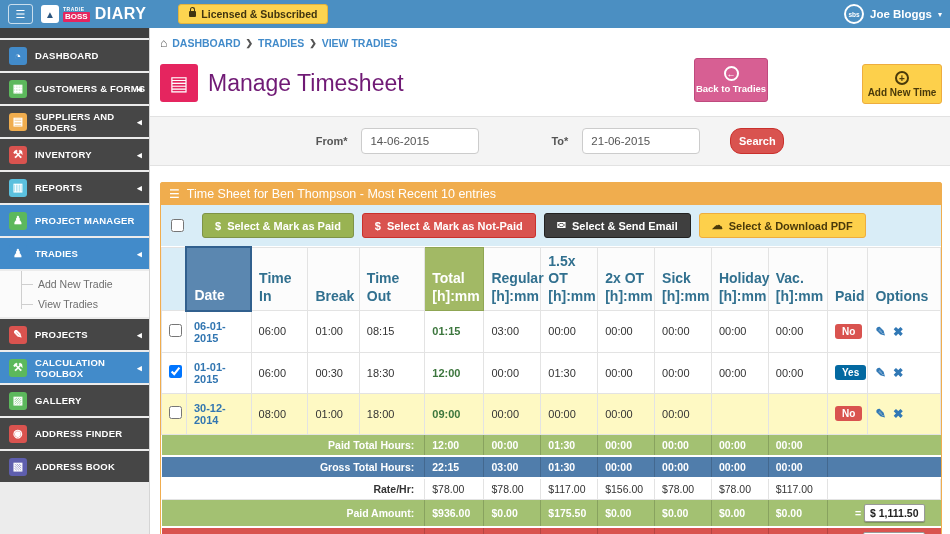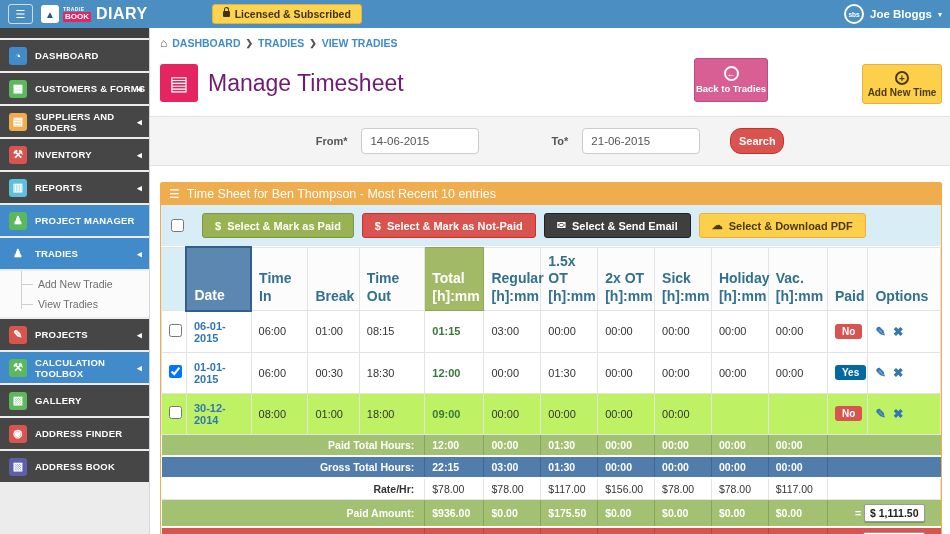--- a/index.html
+++ b/index.html
@@ -8,21 +8,21 @@
 
   
   .navbar { position:absolute; top:0; left:0; right:0; height:28px; background:#4b8fc2; display:flex; align-items:center; padding:0 8px; z-index:30; }
   .hamburger { width:25px; height:20px; border:1px solid rgba(255,255,255,.7); border-radius:3px; color:#fff; font-size:11px; line-height:18px; text-align:center; background:transparent; cursor:pointer; margin-right:8px; }
   .logo { display:flex; align-items:center; gap:4px; }
   .logo-doc { width:18px; height:18px; background:#fff; border-radius:3px; display:flex; align-items:center; justify-content:center; color:#2b557f; font-size:10px; }
   .logo-stack { display:flex; flex-direction:column; line-height:1; }
   .logo-top { color:#fff; font-size:5px; font-weight:bold; letter-spacing:.5px; }
   .logo-boss { background:#e5255f; color:#fff; font-size:8px; font-weight:bold; padding:1px 2px; border-radius:1px; }
   .logo-diary { color:#fff; font-size:16px; font-weight:bold; letter-spacing:.5px; margin-left:1px; }
-  .lic-badge { margin-left:64px; background:#fcd450; border:1px solid #e3b33c; border-radius:3px; padding:3px 10px; font-size:10.5px; font-weight:bold; color:#403410; display:flex; align-items:center; cursor:pointer; }
+  .lic-badge { margin-left:32px; background:#fcd450; border:1px solid #e3b33c; border-radius:3px; padding:3px 10px; font-size:10.5px; font-weight:bold; color:#403410; display:flex; align-items:center; cursor:pointer; }
   .lock { width:7px; height:6px; background:#403410; border-radius:1px; position:relative; display:inline-block; margin-right:5px; }
   .lock::before { content:""; position:absolute; left:1px; top:-4px; width:3px; height:4px; border:1px solid #403410; border-bottom:none; border-radius:3px 3px 0 0; }
   .user-area { margin-left:auto; display:flex; align-items:center; gap:6px; color:#fff; cursor:pointer; }
   .avatar { width:20px; height:20px; border:2px solid #fff; border-radius:50%; font-size:6.5px; font-weight:bold; display:flex; align-items:center; justify-content:center; color:#fff; }
   .user-name { font-size:11.5px; font-weight:bold; }
   .user-caret { font-size:8px; }
 
   
   .sidebar { position:absolute; top:28px; left:0; width:150px; bottom:0; background:#ececec; border-right:1px solid #d5d5d5; }
   .side-gap { height:12px; background:#3f3f3f; border-bottom:2px solid #ececec; }
@@ -70,21 +70,21 @@
   .act.dark   { background:#3f3f3f; border:1px solid #222;    color:#fff; }
   .act.yellow { background:#fdd04b; border:1px solid #eead3e; color:#4a3a0a; }
 
   table { width:calc(100% - 0px); border-collapse:collapse; table-layout:fixed; }
   thead th { vertical-align:bottom; text-align:left; font-size:14px; font-weight:bold; color:#31708f; background:#fcfcfc; border:1px solid #e3e3e3; padding:5px 7px; line-height:1.25; }
   thead th .u { display:block; }
   th.ck { background:#d9edf7; }
   th.hl-blue  { background:#5b87b0; color:#fff; border:2px solid #31608e; }
   th.hl-green { background:#a2b965; color:#fff; border:1px solid #8fa653; }
   tbody td { font-size:11px; color:#333; border:1px solid #e3e3e3; padding:8px 7px; background:#fff; }
-  tbody tr:nth-child(3) td { background:#bef264; }
+  tbody tr:nth-child(3) td { background:#fef9c3; }
   td.ck, th.ck { text-align:center; }
   .date-link { color:#3276b1; font-weight:bold; text-decoration:none; cursor:pointer; }
   td.total-cell { color:#3c763d; font-weight:bold; }
   .badge { display:inline-block; padding:2px 7px; border-radius:3px; font-size:10px; font-weight:bold; color:#fff; }
   .badge.yes { background:#0369a1; }
   .badge.no  { background:#d9534f; }
   .opt-icon { color:#3178b5; font-size:12.5px; font-weight:bold; text-decoration:none; margin-right:7px; cursor:pointer; }
 
   tr.sum td { padding:4px 7px; font-size:10.5px; font-weight:bold; border:none; border-right:1px solid rgba(0,0,0,.16); border-bottom:2px solid #fff; }
   tr.sum td:last-child { border-right:none; }
@@ -102,21 +102,21 @@
 <body>
 
 <div class="app">
 
   <div class="navbar">
     <div class="hamburger">☰</div>
     <div class="logo">
       <span class="logo-doc">▲</span>
       <span class="logo-stack">
         <span class="logo-top">TRADIE</span>
-        <span class="logo-boss">BOOK</span>
+        <span class="logo-boss">BOSS</span>
       </span>
       <span class="logo-diary">DIARY</span>
     </div>
     <div class="lic-badge">
       <span class="lock"></span>
       <span>Licensed &amp; Subscribed</span>
     </div>
     <div class="user-area">
       <span class="avatar">sbs</span>
       <span class="user-name">Joe Bloggs</span>

